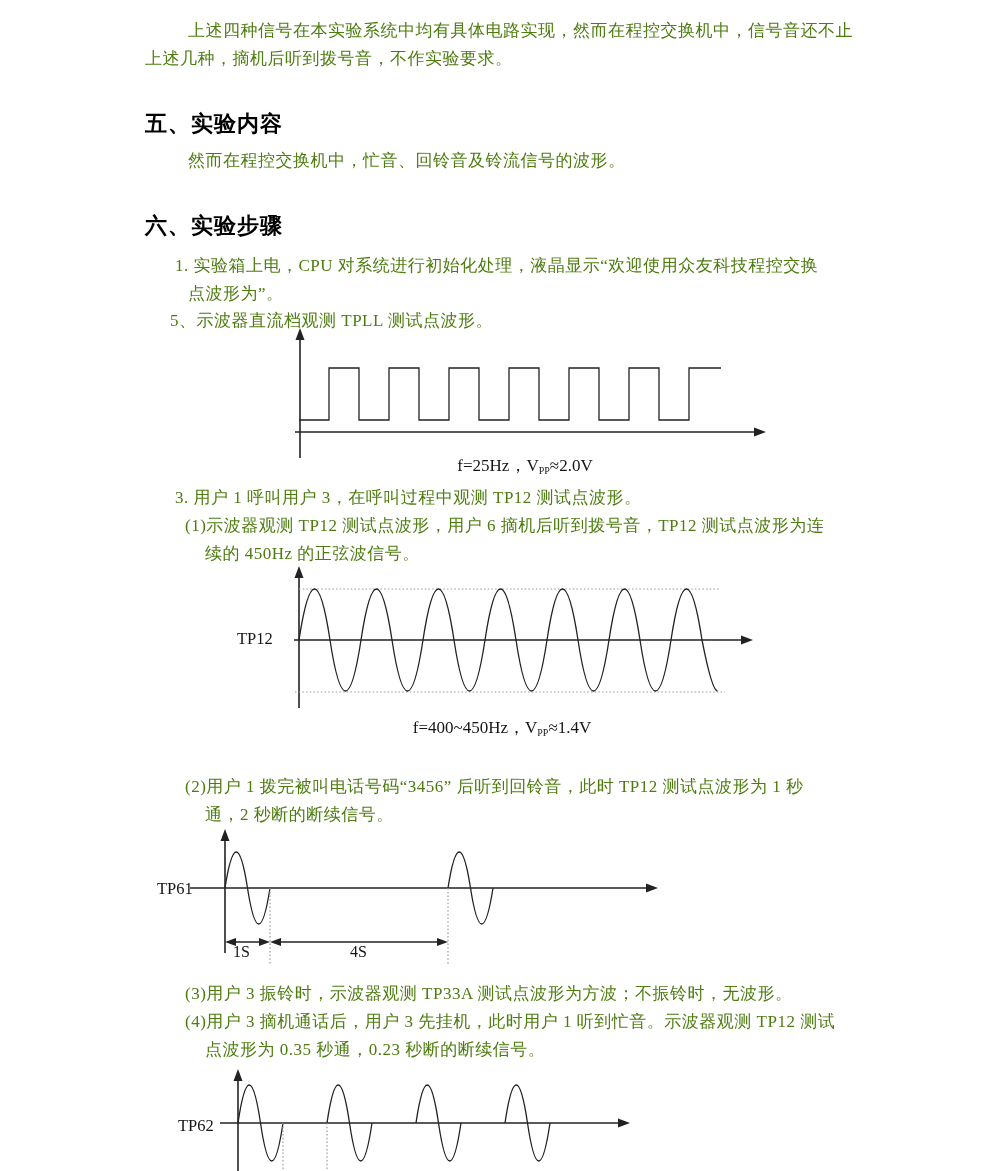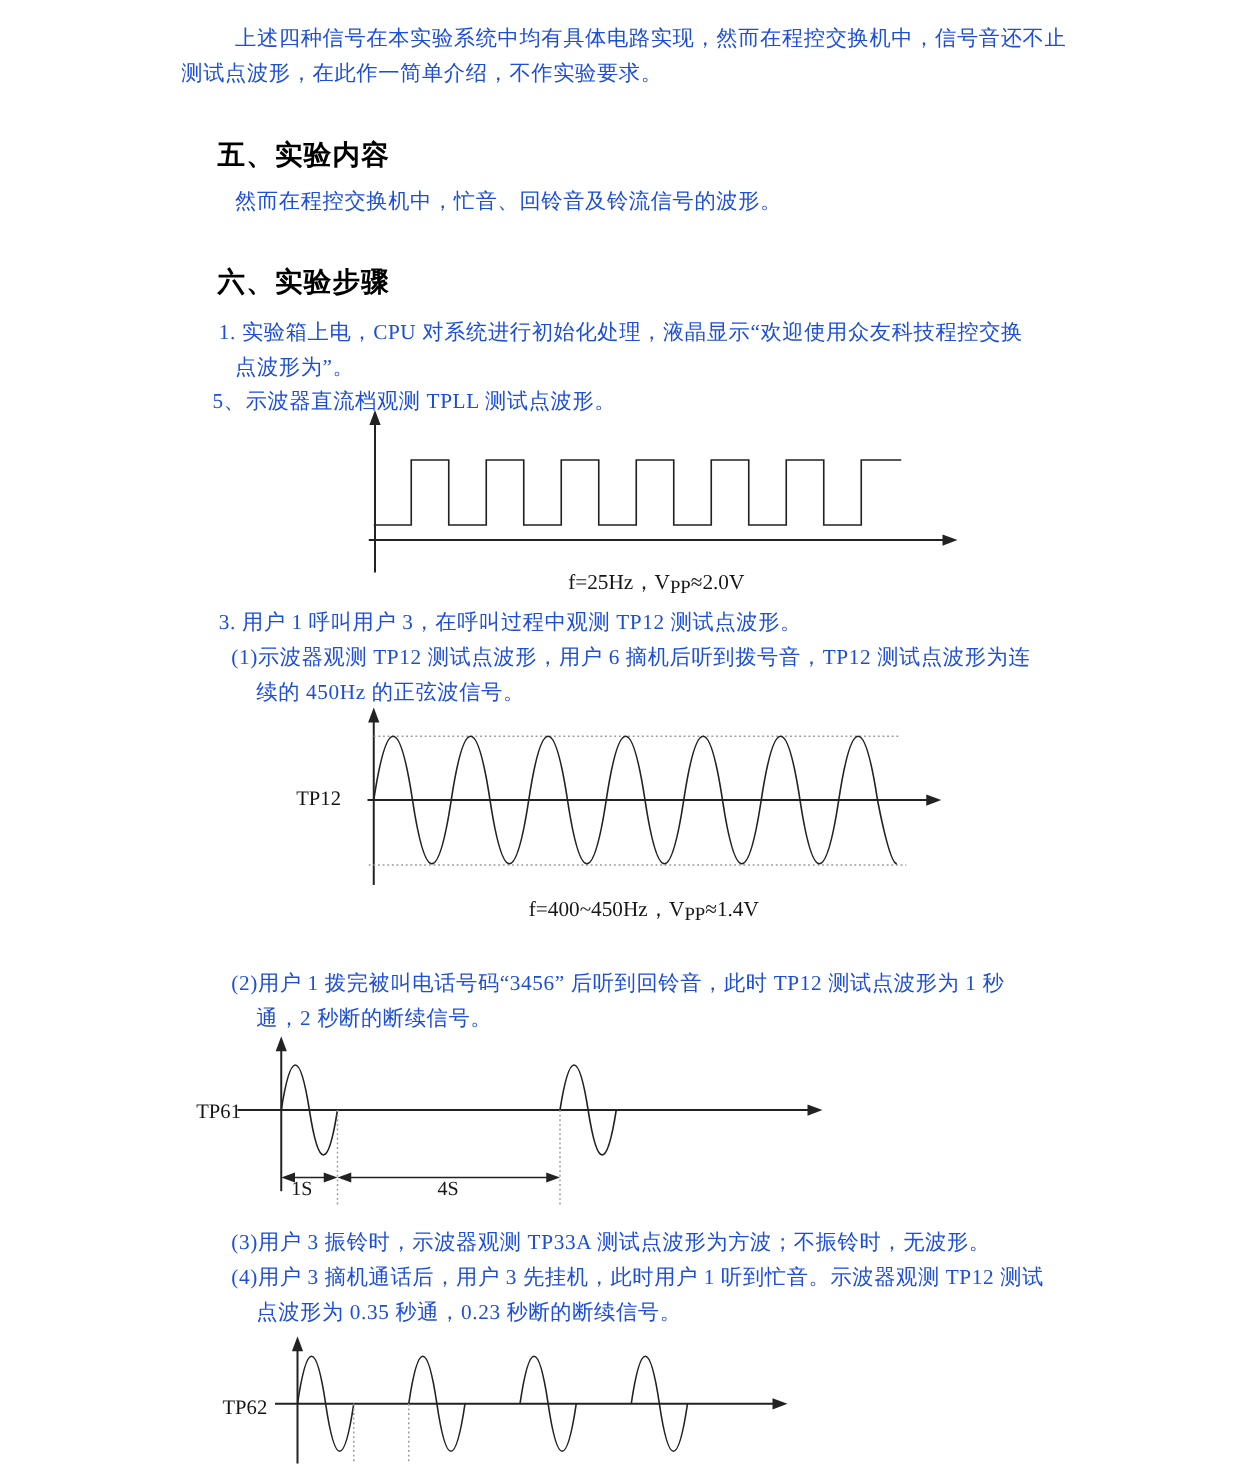--- a/index.html
+++ b/index.html
@@ -3,51 +3,51 @@
 <meta charset="utf-8">
 <style>
   html,body{margin:0;padding:0;}
   body{
     width:986px;height:1171px;position:relative;background:#ffffff;
     font-family:"Liberation Serif","DejaVu Serif",serif;
     overflow:hidden;color:#161616;
   }
   .line{
     position:absolute;white-space:nowrap;
-    font-size:17px;letter-spacing:0.5px;color:#1d4ed8;
+    font-size:17px;letter-spacing:0.5px;color:#4d7c0f;
   }
   .heading{
     position:absolute;white-space:nowrap;
     font-family:Liberation Sans, sans-serif;
-    font-weight:bold;font-size:22px;letter-spacing:1px;color:#000;margin-left:29px;
+    font-weight:bold;font-size:22px;letter-spacing:1px;color:#000;
   }
   .caption{
     position:absolute;text-align:center;white-space:nowrap;
     font-size:17px;color:#161616;
   }
-  .caption sub{font-size:15px;vertical-align:-3px;letter-spacing:0;}
+  .caption sub{font-size:10px;vertical-align:-3px;letter-spacing:0;}
   .wavelabel{
     position:absolute;white-space:nowrap;font-size:16.5px;color:#161616;
   }
   .dimlabel{
     position:absolute;text-align:left;white-space:nowrap;
     font-size:16px;color:#161616;
   }
   svg.diagram{position:absolute;overflow:visible;}
   .ax{stroke:#222;stroke-width:1.6;fill:none;}
   .wf{stroke:#222;stroke-width:1.3;fill:none;}
   .ah{fill:#222;stroke:none;}
   .guide{stroke:#9a9a9a;stroke-width:1.2;stroke-dasharray:1.5,2.2;fill:none;}
   .dim{stroke:#222;stroke-width:1.3;fill:none;}
 </style>
 </head>
 <body>
 
 <div class="line" style="top:19px;left:188px">上述四种信号在本实验系统中均有具体电路实现，然而在程控交换机中，信号音还不止</div>
-<div class="line" style="top:47px;left:145px">测试点波形，在此作一简单介绍，不作实验要求。</div>
+<div class="line" style="top:47px;left:145px">上述几种，摘机后听到拨号音，不作实验要求。</div>
 
 <div class="heading" style="top:109px;left:145px">五、实验内容</div>
 <div class="line" style="top:149px;left:188px">然而在程控交换机中，忙音、回铃音及铃流信号的波形。</div>
 
 <div class="heading" style="top:211px;left:145px">六、实验步骤</div>
 <div class="line" style="top:254px;left:175px">1. 实验箱上电，CPU 对系统进行初始化处理，液晶显示“欢迎使用众友科技程控交换</div>
 <div class="line" style="top:282px;left:188px">点波形为”。</div>
 <div class="line" style="top:309px;left:170px">5、示波器直流档观测 TPLL 测试点波形。</div>
 
 <svg class="diagram" style="left:280px;top:326px" width="500" height="140" viewBox="0 0 500 140">
@@ -76,21 +76,21 @@
   </g>
   <g>
     <line class="ax" x1="74" y1="78" x2="525" y2="78"></line>
     <polygon class="ah" points="533,78 521,73.5 521,82.5"></polygon>
   </g>
   <line class="guide" x1="79" y1="27" x2="500" y2="27"></line>
   <line class="guide" x1="75" y1="130" x2="505" y2="130"></line>
   <path class="wf" d="M79,78 q15.5,-102 31,0 q15.5,102 31,0 q15.5,-102 31,0 q15.5,102 31,0 q15.5,-102 31,0 q15.5,102 31,0 q15.5,-102 31,0 q15.5,102 31,0 q15.5,-102 31,0 q15.5,102 31,0 q15.5,-102 31,0 q15.5,102 31,0 q15.5,-102 31,0 q10,51 15.5,51"></path>
 </svg>
 <div class="wavelabel" style="top:629px;left:237px">TP12</div>
-<div class="caption" style="top:716px;left:265px;width:500px">
+<div class="caption" style="top:716px;left:252px;width:500px">
   <span>f=400~450Hz，V</span><sub>PP</sub><span>≈1.4V</span>
 </div>
 
 <div class="line" style="top:775px;left:185px">(2)用户 1 拨完被叫电话号码“3456” 后听到回铃音，此时 TP12 测试点波形为 1 秒</div>
 <div class="line" style="top:803px;left:205px">通，2 秒断的断续信号。</div>
 
 <svg class="diagram" style="left:150px;top:825px" width="530" height="150" viewBox="0 0 530 150">
   <g>
     <line class="ax" x1="75" y1="128" x2="75" y2="10"></line>
     <polygon class="ah" points="75,4 70.5,16 79.5,16"></polygon>

